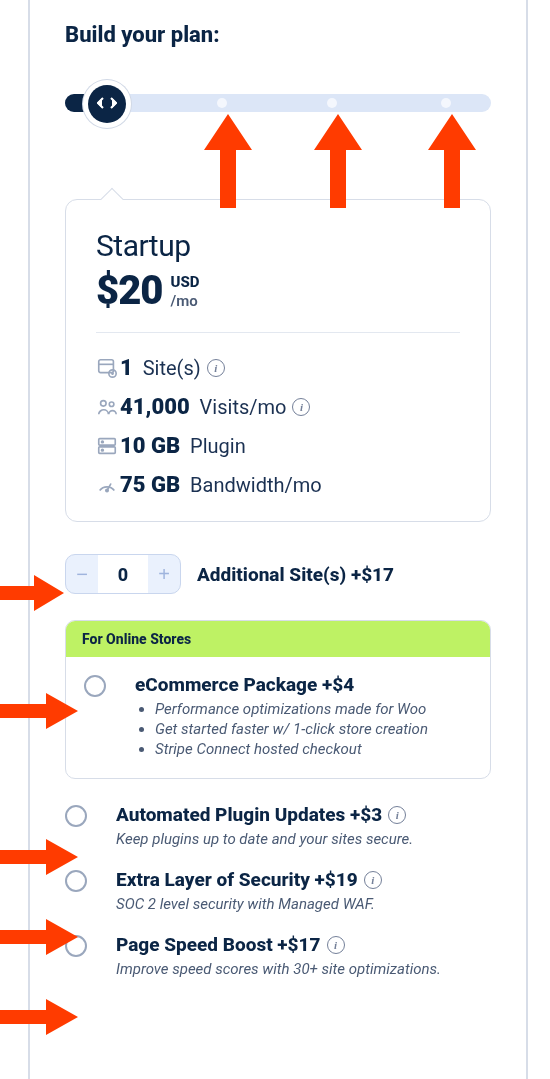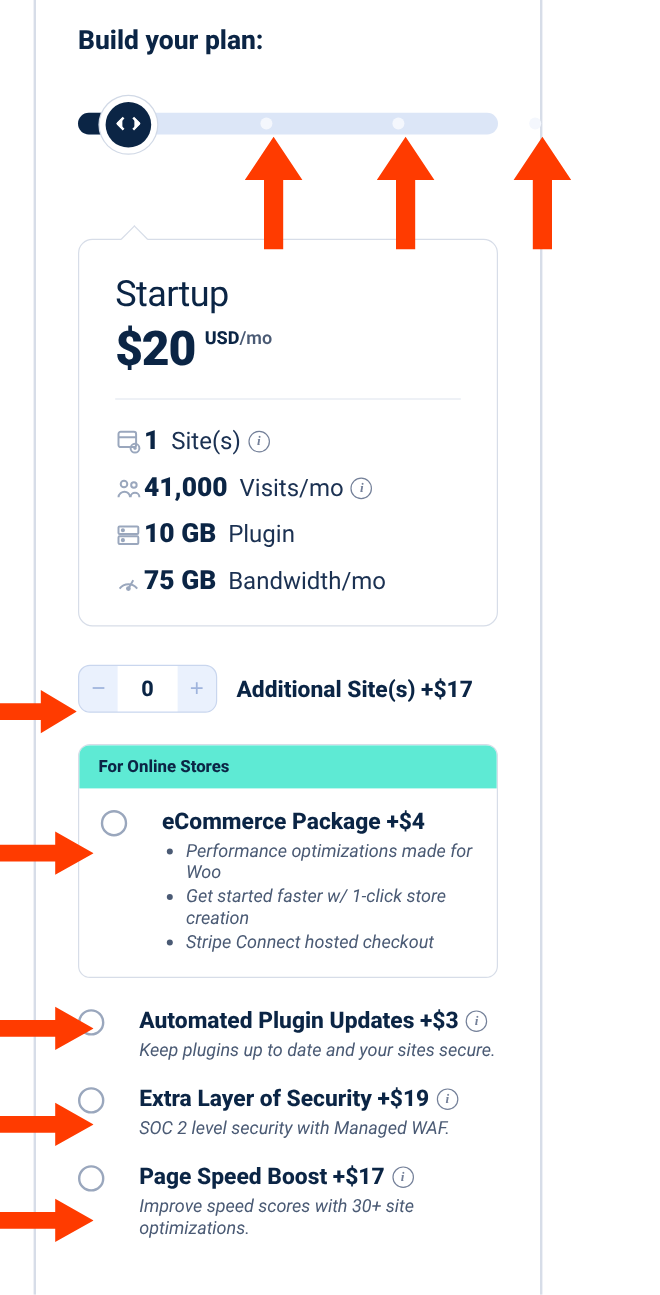--- a/index.html
+++ b/index.html
@@ -8,21 +8,21 @@
     width: 550px;
     height: 1079px;
     background: #fff;
     color: #0b2545;
     position: relative;
     overflow: hidden;
   }
   .frame {
     position: absolute;
     left: 28px; top: 0;
-    width: 424px;
+    width: 500px;
     height: 1079px;
     border-left: 2px solid #d7dde8;
     border-right: 2px solid #d7dde8;
     padding: 20px 35px 0 35px;
   }
   .heading {
     font-size: 22px;
     font-weight: 800;
     color: #0b2545;
     margin-top: 2px;
@@ -98,21 +98,21 @@
     letter-spacing: -0.5px;
     margin-bottom: 4px;
   }
   .price-row {
     display: flex; align-items: flex-start; gap: 8px;
     padding-bottom: 18px;
     border-bottom: 1px solid #e3e8f0;
     margin-bottom: 22px;
   }
   .price-amount { font-size: 40px; font-weight: 900; letter-spacing: -1px; }
-  .price-meta { display: flex; flex-direction: row; font-size: 15px; color: #4a5a74; line-height: 1.25; padding-top: 6px; font-weight: 600; }
+  .price-meta { display: flex; flex-direction: column; font-size: 15px; color: #4a5a74; line-height: 1.25; padding-top: 6px; font-weight: 600; }
   .price-currency { font-weight: 800; color: #0b2545; }
 
   .feat-row {
     display: flex; align-items: center; gap: 0;
     margin-bottom: 14px;
     font-size: 20px;
     color: #1b3152;
   }
   .feat-row strong { font-weight: 900; color: #0b2545; font-size: 22px; }
   .feat-icon { width: 24px; color: #9aa7bd; display: inline-flex; }
@@ -147,21 +147,21 @@
   }
   .sites-label { font-size: 19px; font-weight: 800; color: #0b2545; }
 
   .addon-card {
     border: 1px solid #d7dde8;
     border-radius: 10px;
     overflow: hidden;
     margin-bottom: 24px;
   }
   .addon-banner {
-    background: #5eead4;
+    background: #bef264;
     color: #0b2545;
     font-weight: 800;
     font-size: 14px;
     padding: 10px 16px;
   }
   .addon-body { padding: 16px 18px 18px 18px; }
 
   .option {
     display: flex; align-items: flex-start; gap: 29px;
     margin-bottom: 20px;

